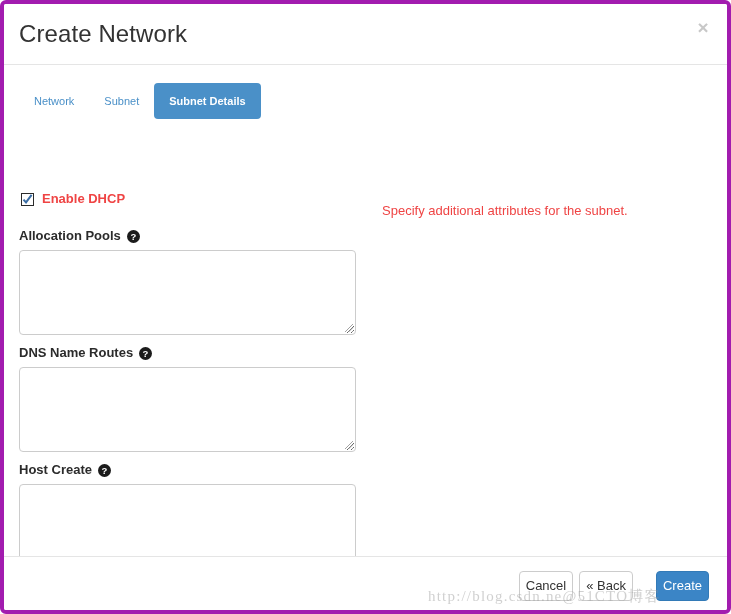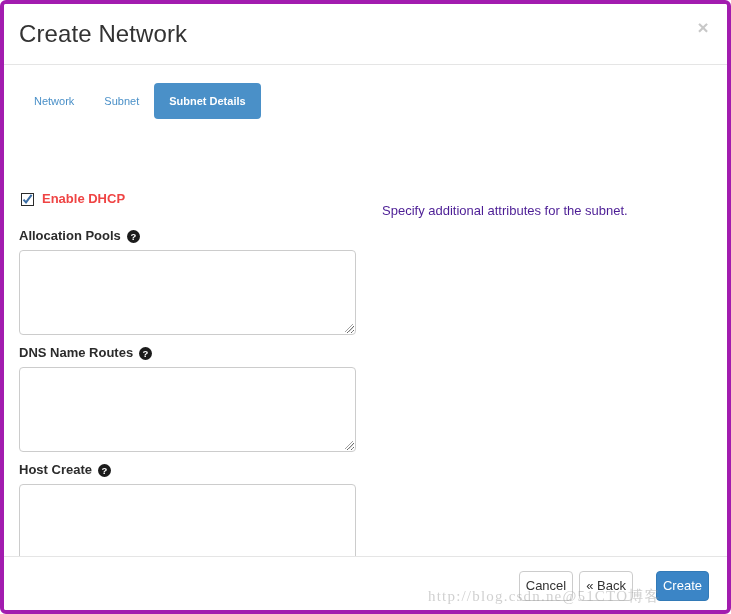--- a/index.html
+++ b/index.html
@@ -103,21 +103,21 @@
     left: 15px;
     top: 125px;
     width: 337px;
   }
   .help-col {
     position: absolute;
     left: 378px;
     top: 137px;
     width: 330px;
     font-size: 13px;
-    color: #4c1d95;
+    color: #ef4444;
     line-height: 18px;
   }
 
   .checkbox-row {
     display: flex;
     align-items: center;
     margin: 0 0 20px 0;
     height: 18px;
   }
   .cbx {

